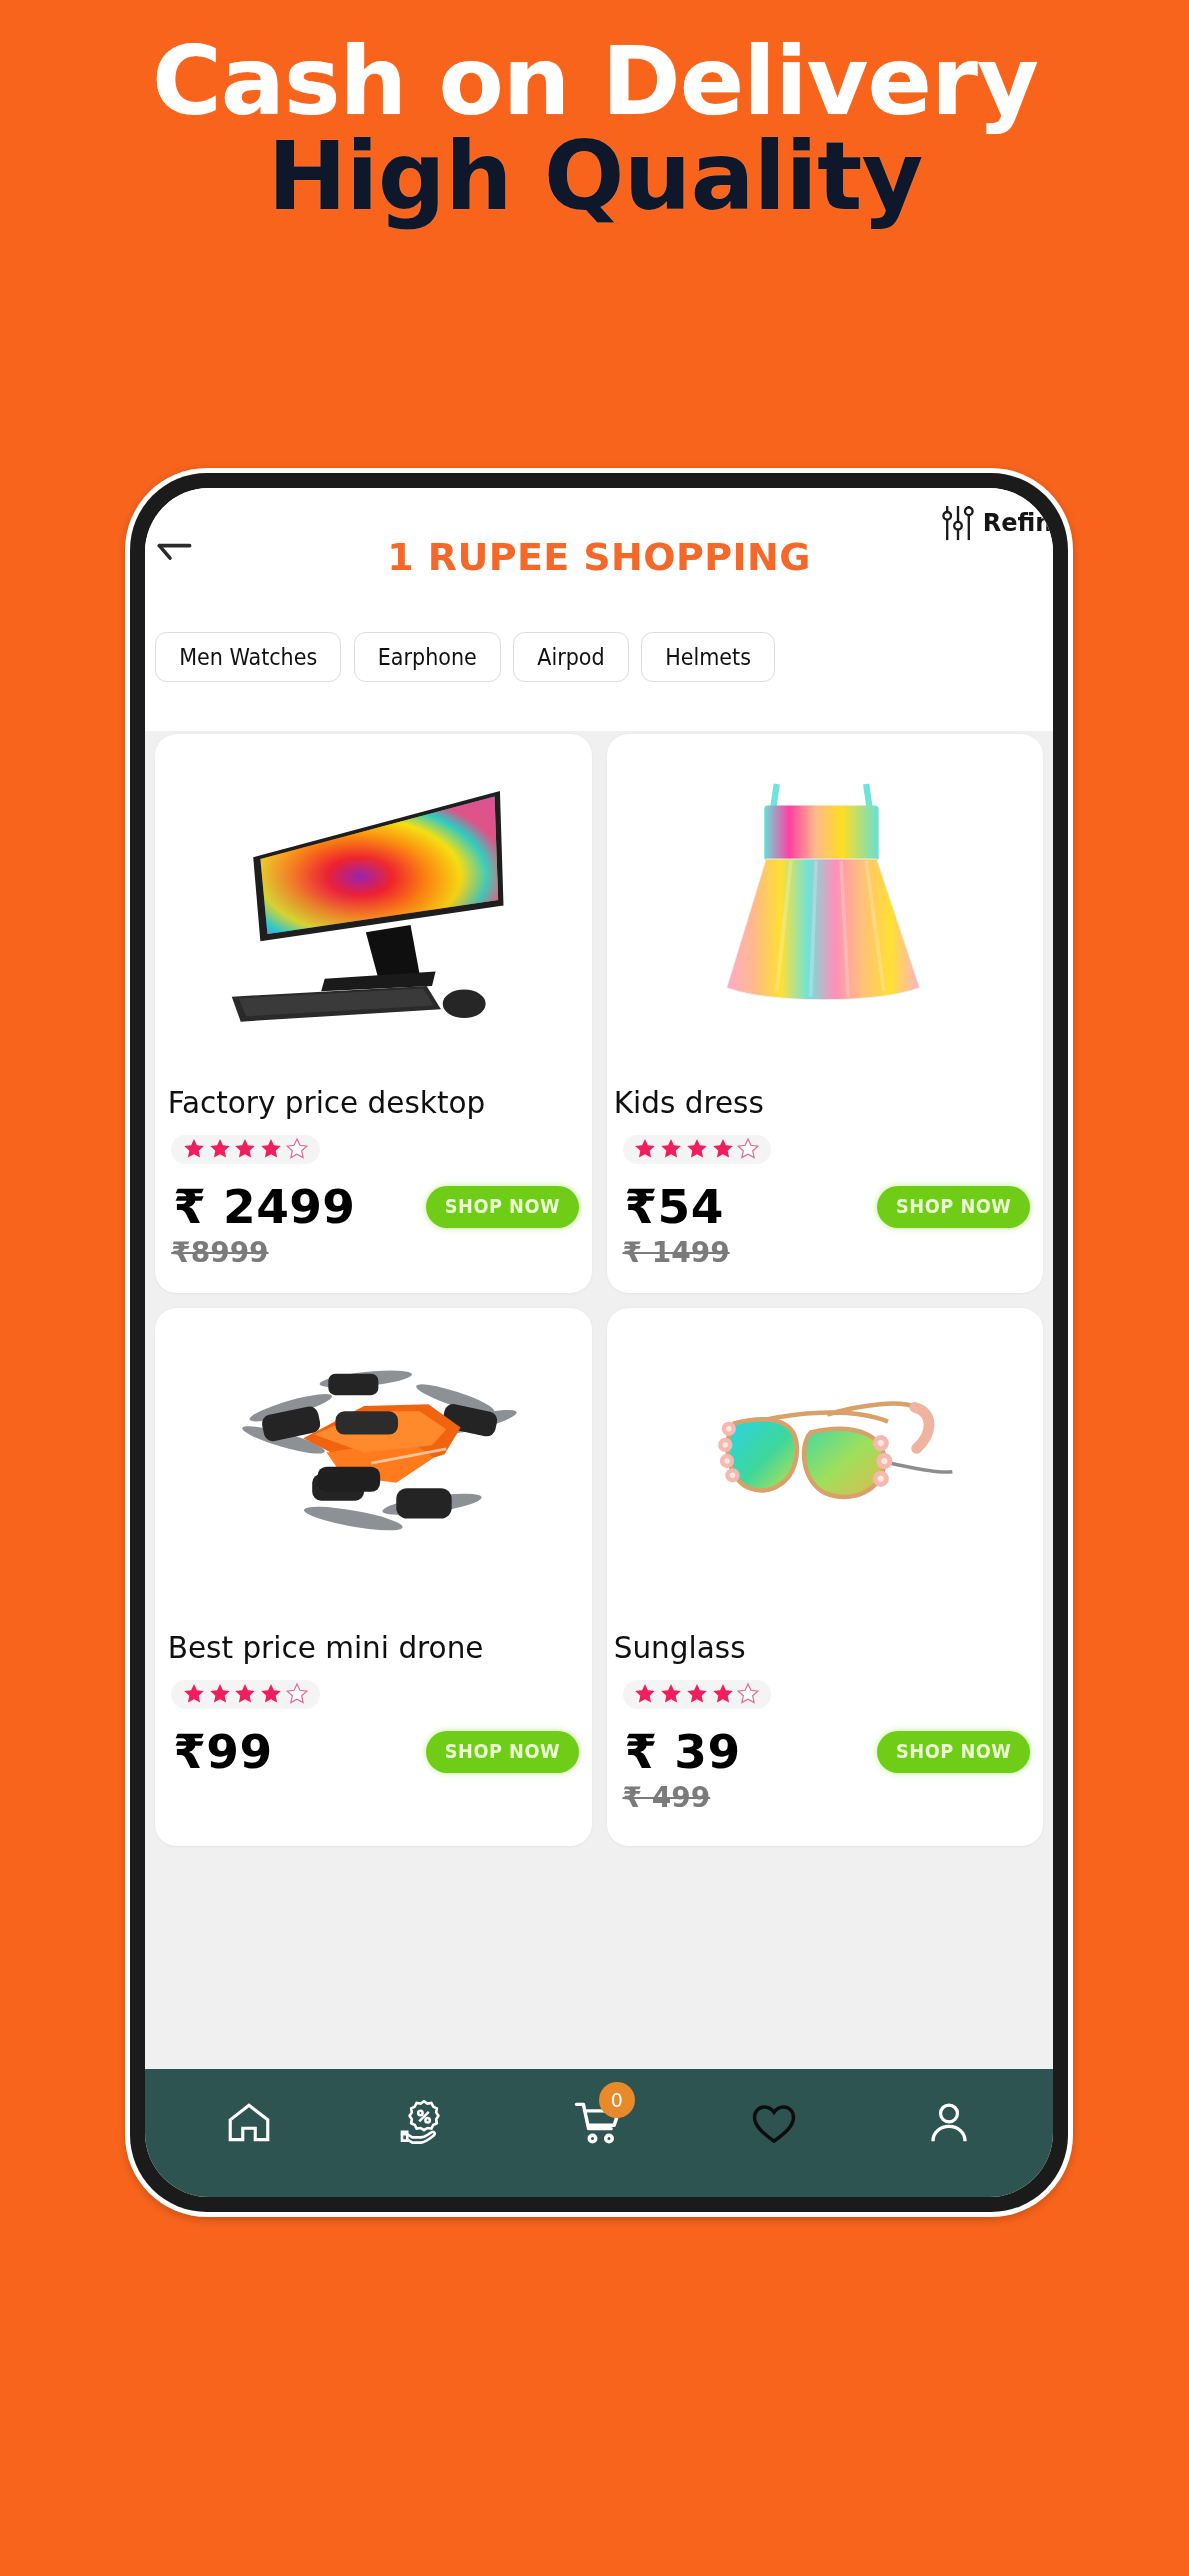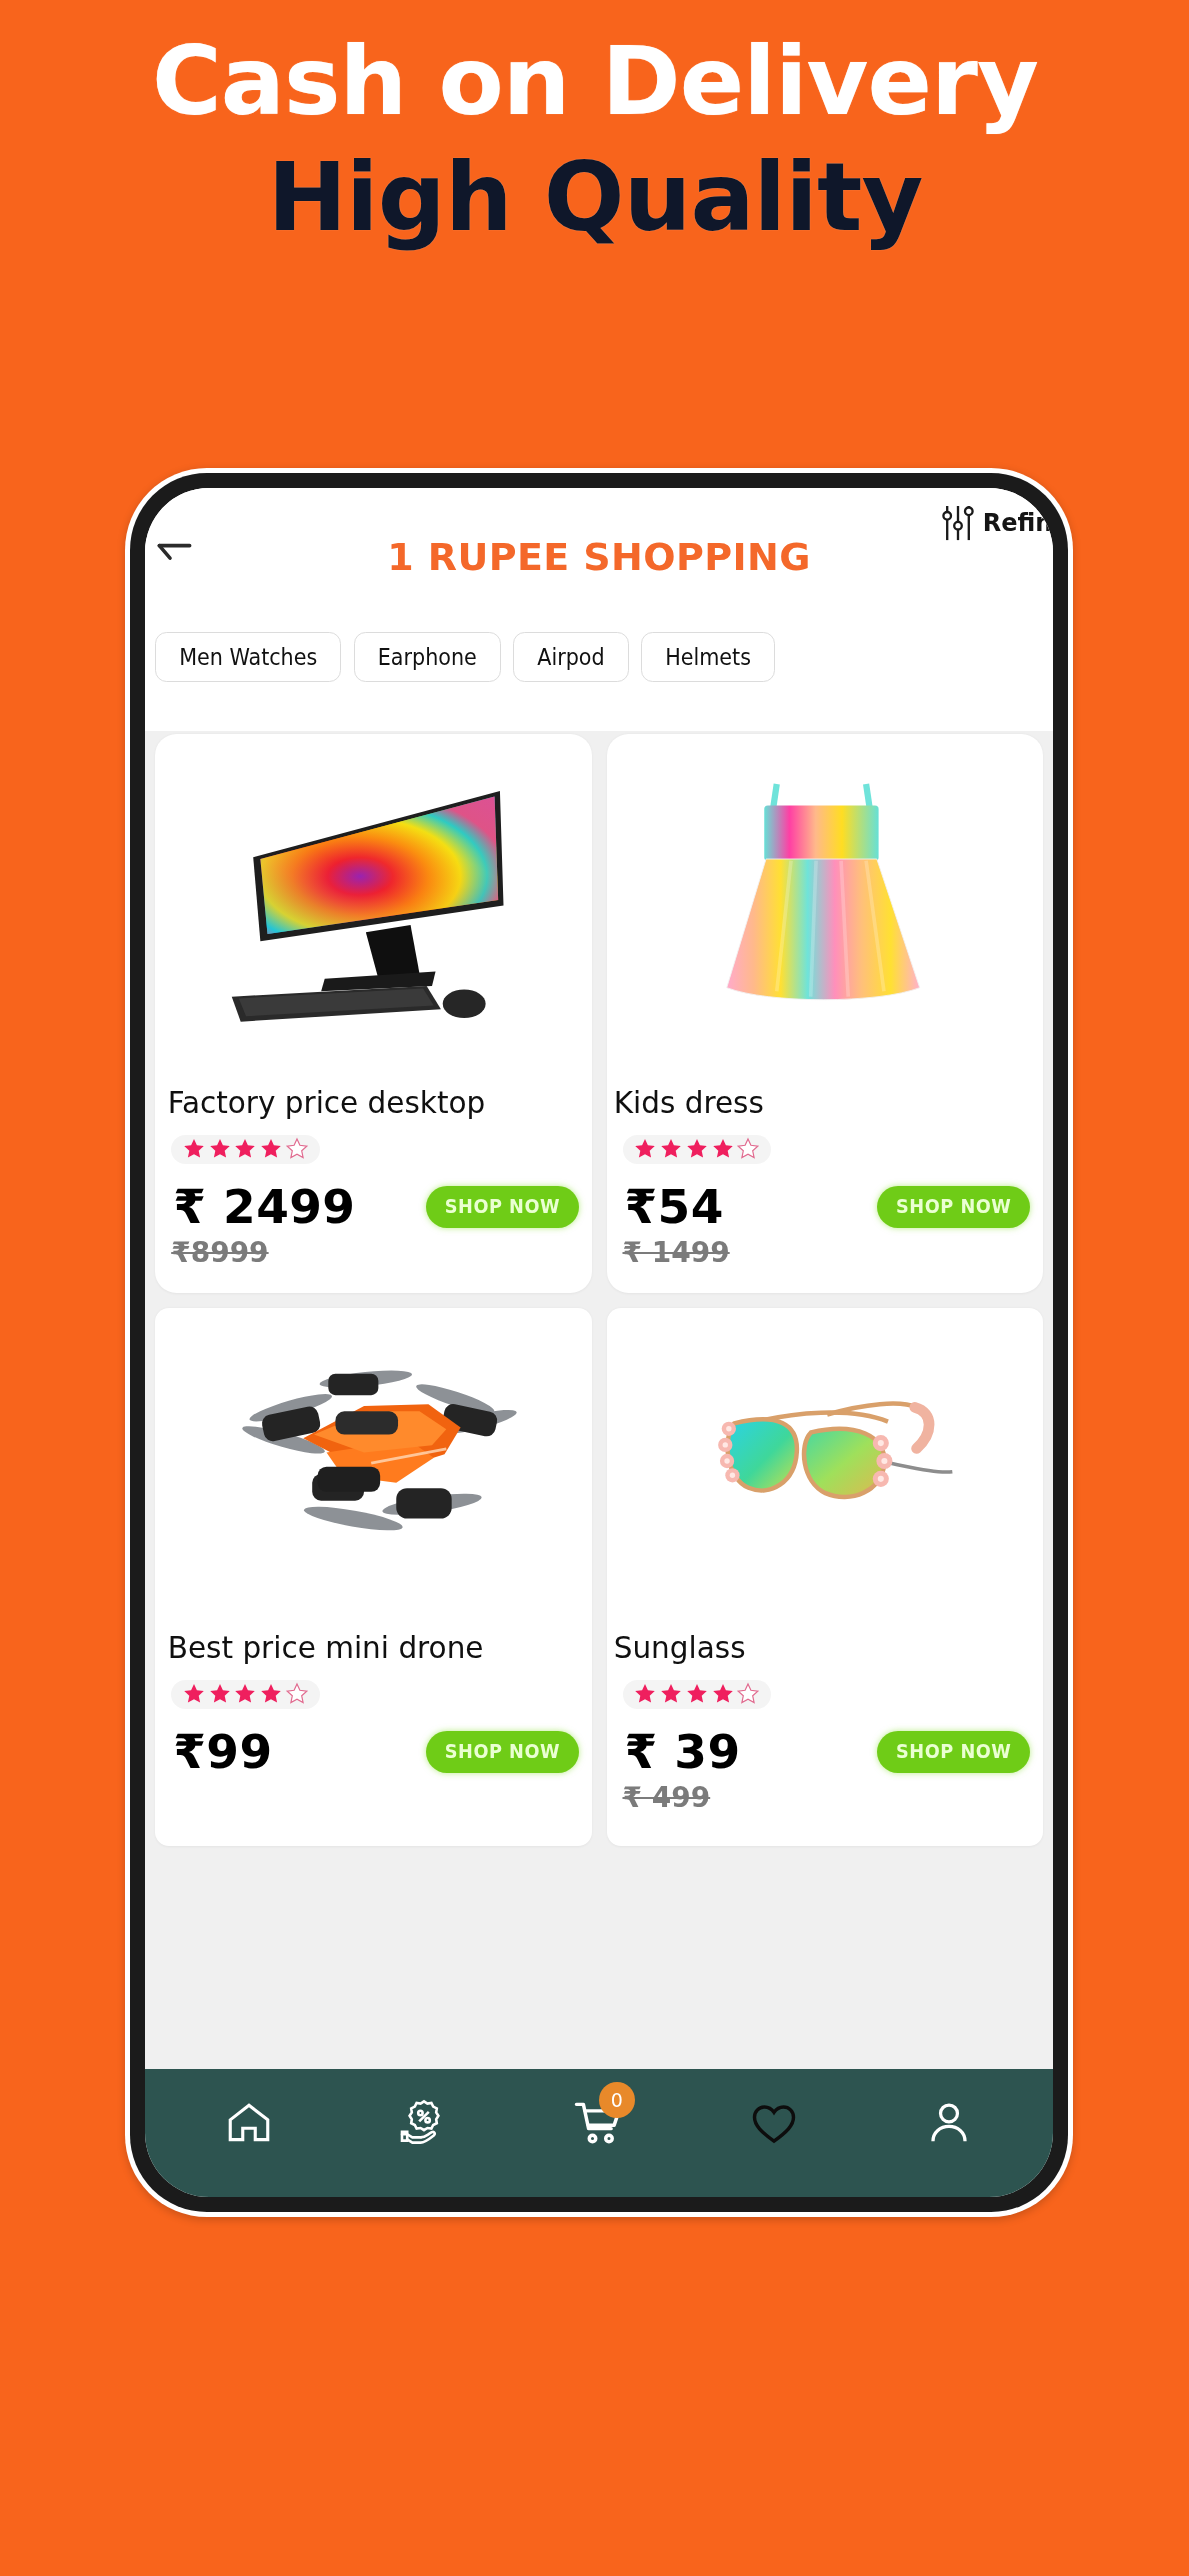--- a/index.html
+++ b/index.html
@@ -7,21 +7,21 @@
     width: 1190px; height: 2576px;
     overflow: hidden;
     font-family: "Liberation Sans", sans-serif;
   }
   body { background: #f8641c; position: relative; }
 
   
   .banner {
     position: absolute; top: 0; left: 0; width: 1190px; height: 465px;
     display: flex; flex-direction: column; align-items: center;
-    justify-content: flex-start; padding-top: 34px; gap: 21px;
+    justify-content: flex-start; padding-top: 34px;
   }
   .banner-line1 {
     color: #ffffff;
     font-family: "DejaVu Sans", sans-serif;
     font-weight: bold;
     font-size: 95px;
     line-height: 1.0;
     letter-spacing: -0.9px;
     white-space: nowrap;
     text-shadow: 0 0 0.9px rgba(255,255,255,.5);
@@ -129,21 +129,21 @@
   .grid-row { display: flex; gap: 15px; }
   .card {
     flex: 1 1 0;
     background: #ffffff;
     border-radius: 21.5px;
     position: relative;
     overflow: hidden;
     box-shadow: 0 0.9px 2.7px rgba(0,0,0,.05);
   }
   .row1 .card { height: 559px; }
-  .row2 .card { height: 538px; border-radius: 14px; }
+  .row2 .card { height: 538px; }
 
   .card-img {
     height: 347px;
     display: flex; align-items: center; justify-content: center;
     padding: 12.5px 9px 0 9px;
   }
   .row2 .card-img { height: 318px; }
   .card-title {
     text-align: left;
     font-family: "DejaVu Sans", sans-serif;

